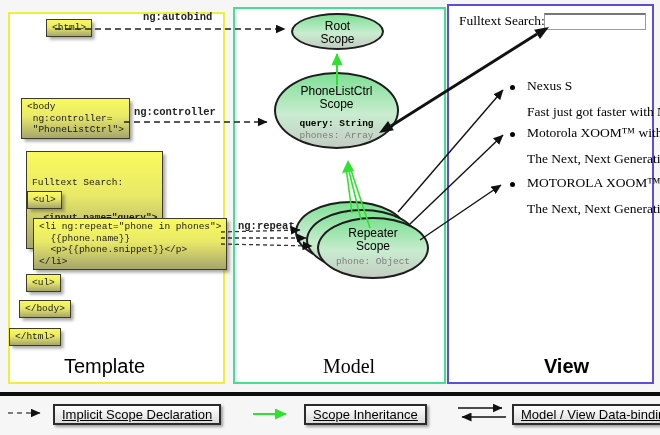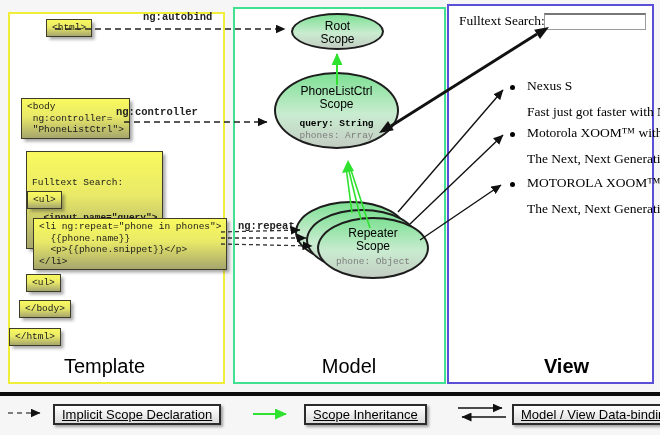--- a/index.html
+++ b/index.html
@@ -6,41 +6,41 @@
   body { background:#f6f6f6; font-family:"Liberation Sans", sans-serif; }
   .canvas { position:relative; width:660px; height:435px; background:#f6f6f6; overflow:hidden; }
 
   .col { position:absolute; background:#fff; }
   #col-template { left:8px; top:12px; width:217px; height:372px; border:2px solid #f0ee39; }
   #col-model    { left:233px; top:7px; width:213px; height:377px; border:2px solid #42e192; }
   #col-view     { left:447px; top:4px; width:207px; height:380px; border:2px solid #5b4ed7; }
 
   .col-label { position:absolute; font-size:20px; color:#000; text-align:center; }
   #lbl-template { left:8px; width:193px; top:355px; }
-  #lbl-model    { left:233px; width:232px; top:355px; }
+  #lbl-model    { left:233px; width:232px; top:355px;font-family:Liberation Serif, serif; }
   #lbl-view     { left:447px; width:239px; top:355px;font-weight:bold; }
 
   .cbox { position:absolute; background:linear-gradient(180deg,#f9f95e 0%,#e9e968 45%,#a6a66d 100%);
           border:1.5px solid #3c3c28; box-shadow:2.5px 2.5px 3px rgba(60,60,60,.45);
           padding:2px 5px; font-family:"Liberation Mono", monospace; font-size:9.5px; line-height:11.5px;
           color:#1a1a1a; white-space:pre; }
   .cbox .bold { font-weight:bold; }
   #b-html  { left:10px; top:19px;margin-left:36px; }
   #b-body  { left:21px; top:98px; }
   #b-fulltext { left:26px; top:151px; }
   #b-ul1   { left:27px; top:191px; }
   #b-li    { left:33px; top:218px; }
   #b-ul2   { left:26px; top:274px; }
   #b-bodyc { left:19px; top:300px; }
   #b-htmlc { left:9px; top:328px; }
 
   .anno { position:absolute; font-family:"Liberation Mono", monospace; font-weight:bold;
           font-size:10.5px; color:#222; white-space:pre;text-align:center; }
   #anno-autobind   { left:143px; top:11px; }
-  #anno-controller { left:116px; top:106px; }
+  #anno-controller { left:134px; top:106px; }
   #anno-repeat     { left:238px; top:220px; }
 
   .scope { position:absolute; border:2px solid #1d1d1d; border-radius:50%;
            background:linear-gradient(180deg,#7fe095 0%,#c9ecd0 55%,#c3cdc2 100%);
            text-align:center; color:#000; }
   .scope-title { font-size:12px; line-height:13px; white-space:pre; }
   .scope-mono  { font-family:"Liberation Mono", monospace; font-size:9.5px; line-height:12px; }
   .scope-mono.bold { font-weight:bold; }
   .scope-mono.gray { color:#7d7d7d; }
   #sc-root { left:291px; top:13px; width:93px; height:37px; padding-top:5px; }

